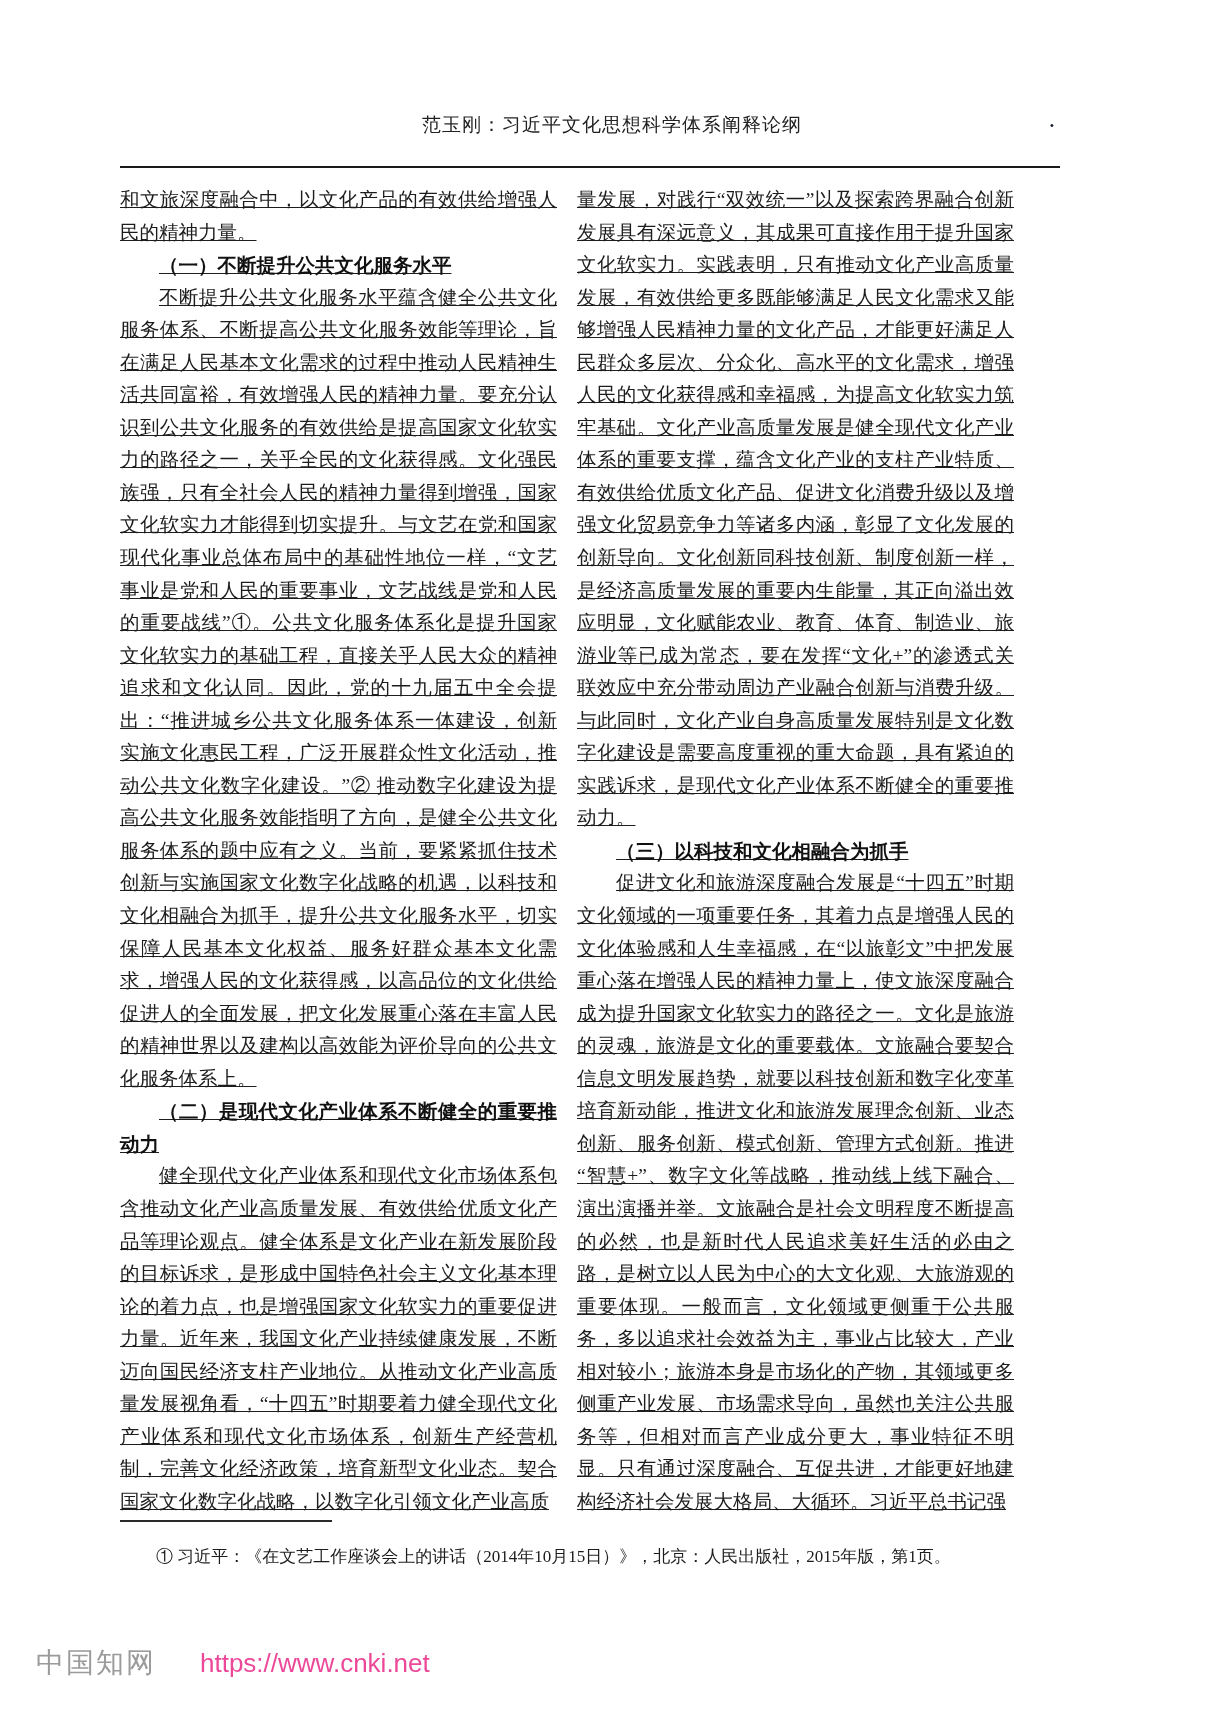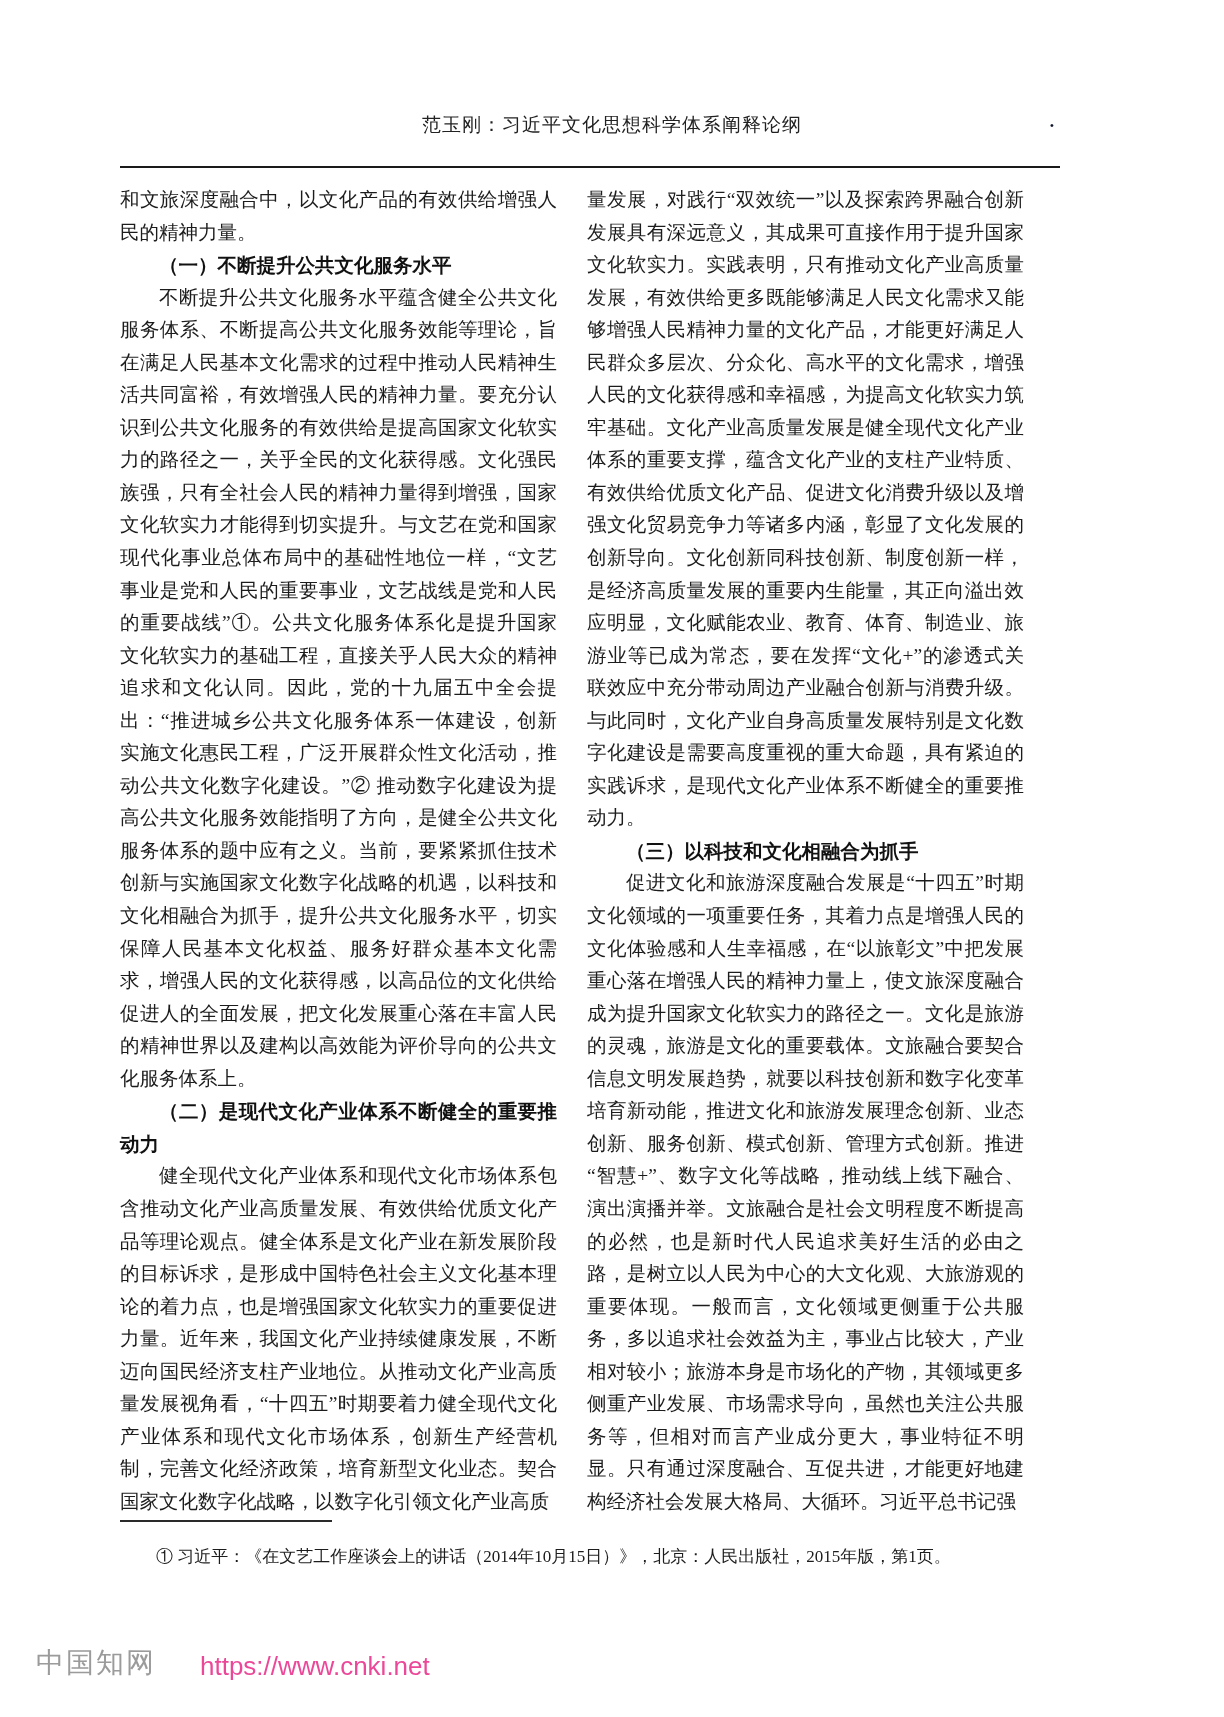--- a/index.html
+++ b/index.html
@@ -44,21 +44,22 @@
     width: 984px;
     border-top: 2px solid #1a1a1a;
   }
   
   .columns {
     position: absolute;
     top: 184px;
     left: 120px;
     width: 984px;
     display: flex;
-    gap: 30px;
+    gap: 20px;
+    text-decoration: underline;
   }
   .col {
     width: 437px;
     flex: 0 0 437px;
     font-size: 19.5px;
     line-height: 32.55px;
     text-align: justify;
     color: #1c1c1c;
   }
   .col p { margin: 0; text-indent: 2em; }
@@ -87,21 +88,21 @@
     color: #1c1c1c;
     text-align: left;
     white-space: nowrap;
   }
   
   .footer {
     position: absolute;
     left: 36px;
     top: 1644px;
     display: flex;
-    align-items: flex-end;
+    align-items: center;
     gap: 44px;
   }
   .wm-name {
     font-size: 28px;
     letter-spacing: 2px;
     color: #9b9b9b;
     font-family: "Liberation Sans", "DejaVu Sans", sans-serif;
   }
   .wm-url {
     font-size: 26px;

